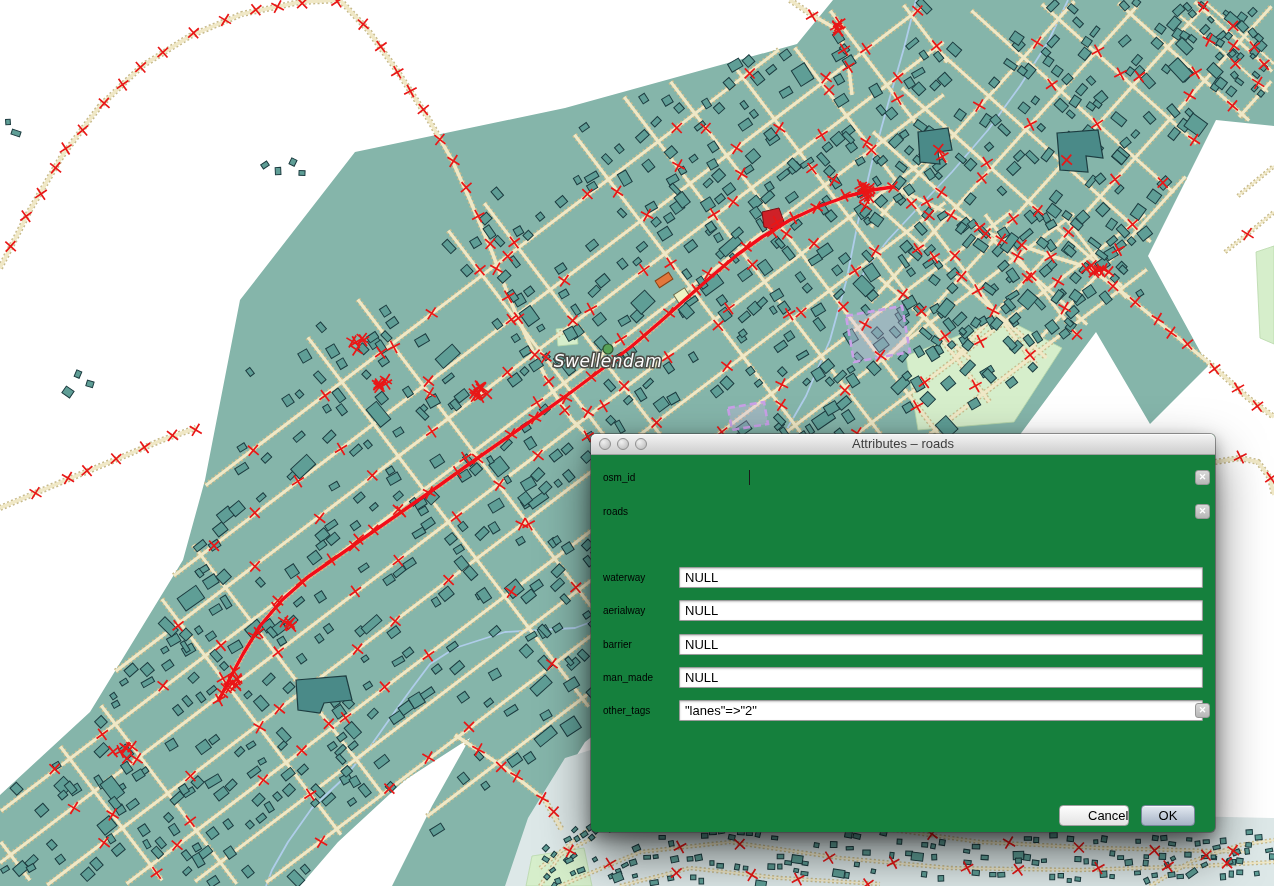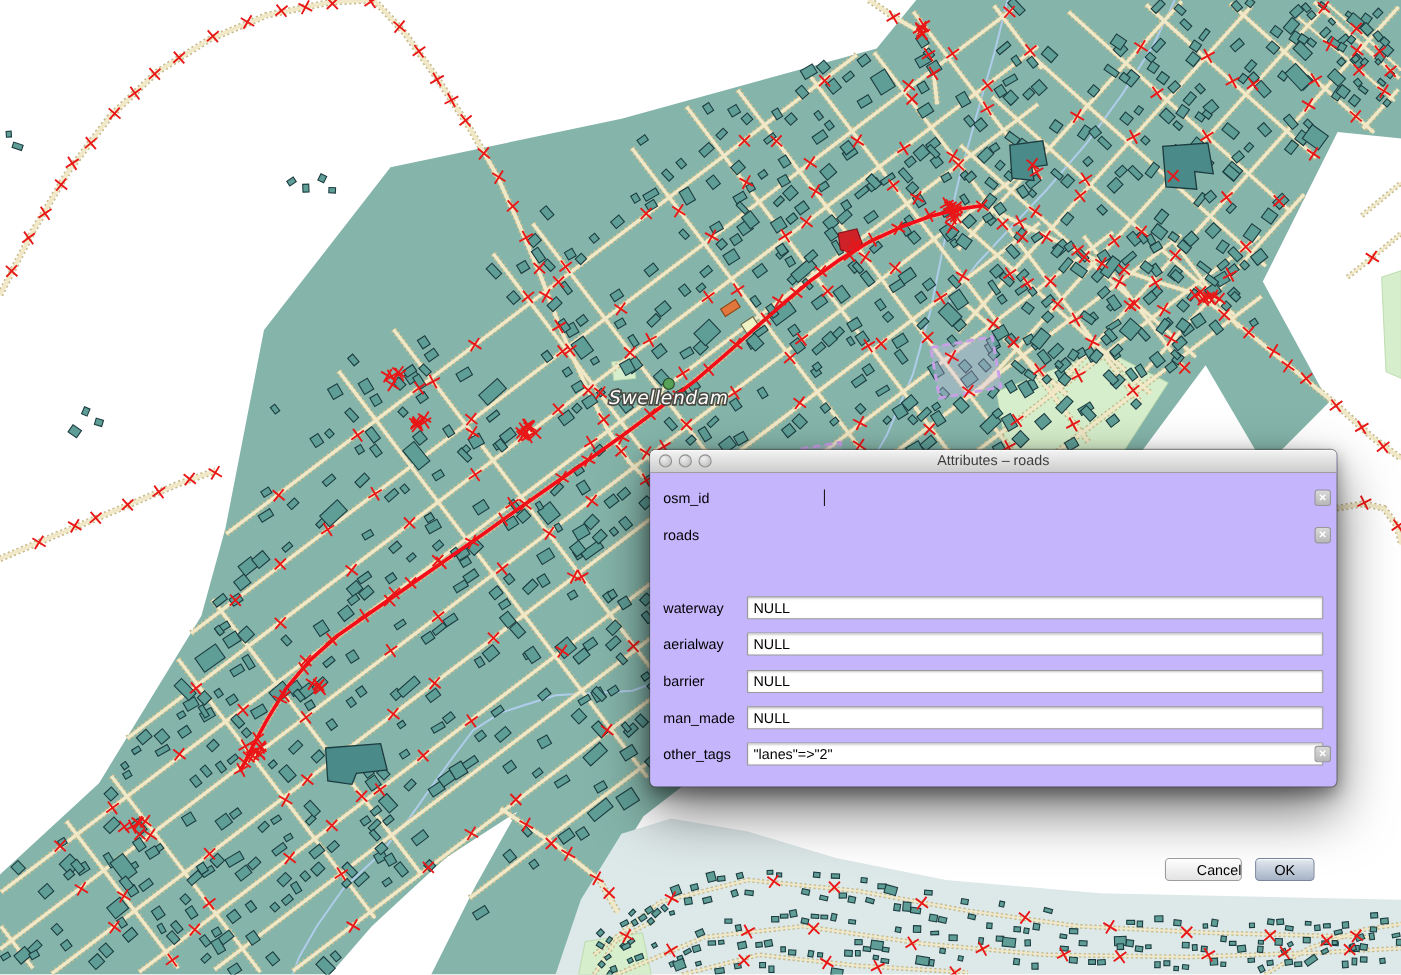--- a/index.html
+++ b/index.html
@@ -1,36 +1,36 @@
 <!DOCTYPE html>
 <html><head>
 <meta charset="utf-8">
 <style>
   html,body{margin:0;padding:0;width:1274px;height:886px;overflow:hidden;background:#fff;
     font-family:"Liberation Sans",sans-serif;}
   #stage{position:relative;width:1274px;height:886px;}
   #map-svg{position:absolute;left:0;top:0;}
 
   
-  .dialog{position:absolute;left:591px;top:409px;width:624px;height:306px;
-    background:#c4b5fd;border-radius:5px;
+  .dialog{position:absolute;left:591px;top:434px;width:624px;height:398px;
+    background:#15803d;border-radius:5px;
     box-shadow:0 0 0 1px rgba(60,60,60,.5), 0 22px 50px rgba(0,0,0,.55), 0 6px 16px rgba(0,0,0,.4);}
   .titlebar{position:absolute;left:0;top:0;right:0;height:20px;border-radius:5px 5px 0 0;
     background:linear-gradient(#f4f4f4,#cdcdcd);border-bottom:1px solid #9f9f9f;
     box-shadow:inset 0 1px 0 rgba(255,255,255,.65);}
   .title{position:absolute;left:0;right:0;top:0;height:20px;line-height:20px;text-align:center;
     font-size:13px;color:#3d3d3d;}
   .traffic{position:absolute;top:4px;width:12px;height:12px;border-radius:50%;
     background:radial-gradient(circle at 35% 30%, #f0f0f0, #b5b5b5);border:1px solid #8f8f8f;box-sizing:border-box;}
   .t1{left:8px}.t2{left:26px}.t3{left:44px}
 
   .field-row{position:absolute;left:0;width:624px;height:21px;}
   .r0{top:33px}.r1{top:67px}.r2{top:100px}.r3{top:133px}
   .r4{top:166px}.r5{top:200px}.r6{top:233px}.r7{top:266px}
-  .field-label{position:absolute;left:12px;top:0;height:21px;line-height:21px;font-size:13px;color:#000;}
+  .field-label{position:absolute;left:12px;top:0;height:21px;line-height:21px;font-size:10px;color:#000;}
   .field-input{position:absolute;left:88px;top:0;width:524px;height:21px;box-sizing:border-box;
     border:1px solid #9b9b9b;background:#fff;font-family:"Liberation Sans",sans-serif;
     font-size:13px;color:#000;padding:1px 22px 1px 5px;border-radius:1px;
     box-shadow:inset 0 1px 2px rgba(0,0,0,.22);outline:none;}
   .field-input.focused{border-color:#6e82a0;
     box-shadow:inset 0 1px 2px rgba(0,0,0,.2), 0 0 0 3px rgba(125,155,195,.55);}
   .clear-btn{position:absolute;right:5px;top:3px;width:15px;height:15px;border-radius:3px;
     background:linear-gradient(#d9d9d9,#b7b7b7);border:1px solid #979797;box-sizing:border-box;
     color:#fff;text-align:center;cursor:default;}
   .clear-btn::before{content:"\2715";font-size:9px;line-height:13px;font-weight:bold;display:block;}

